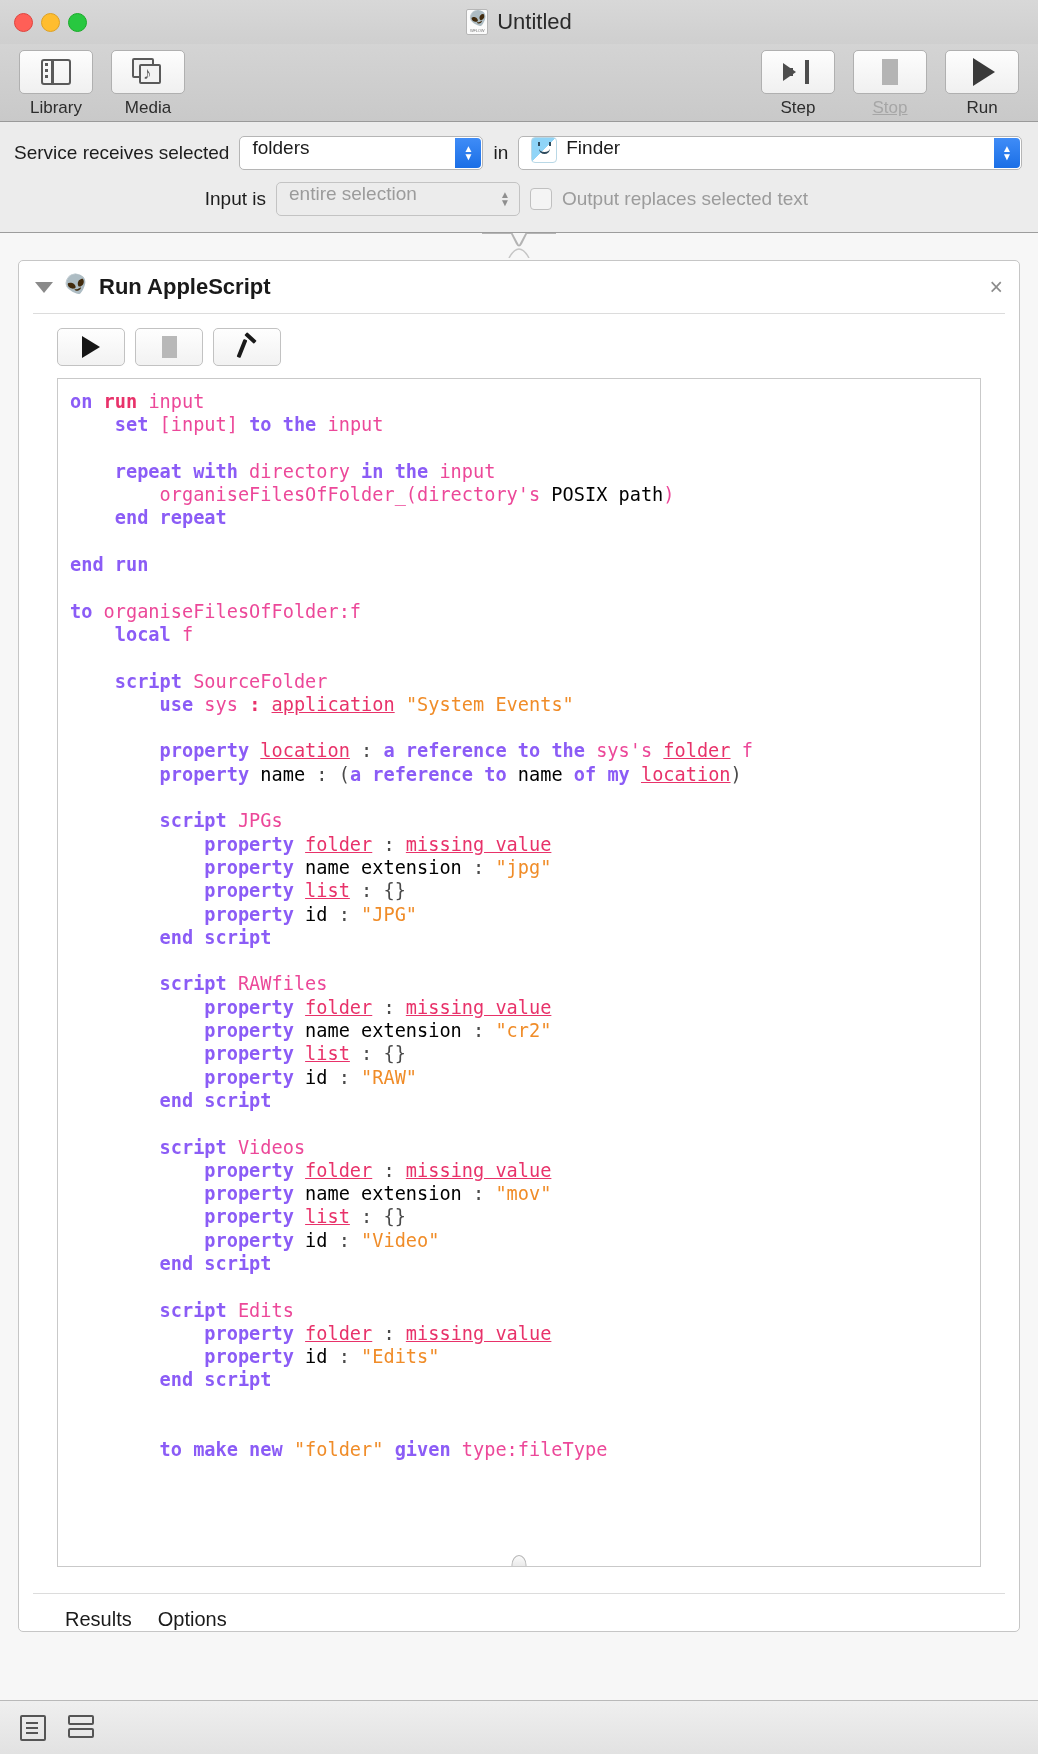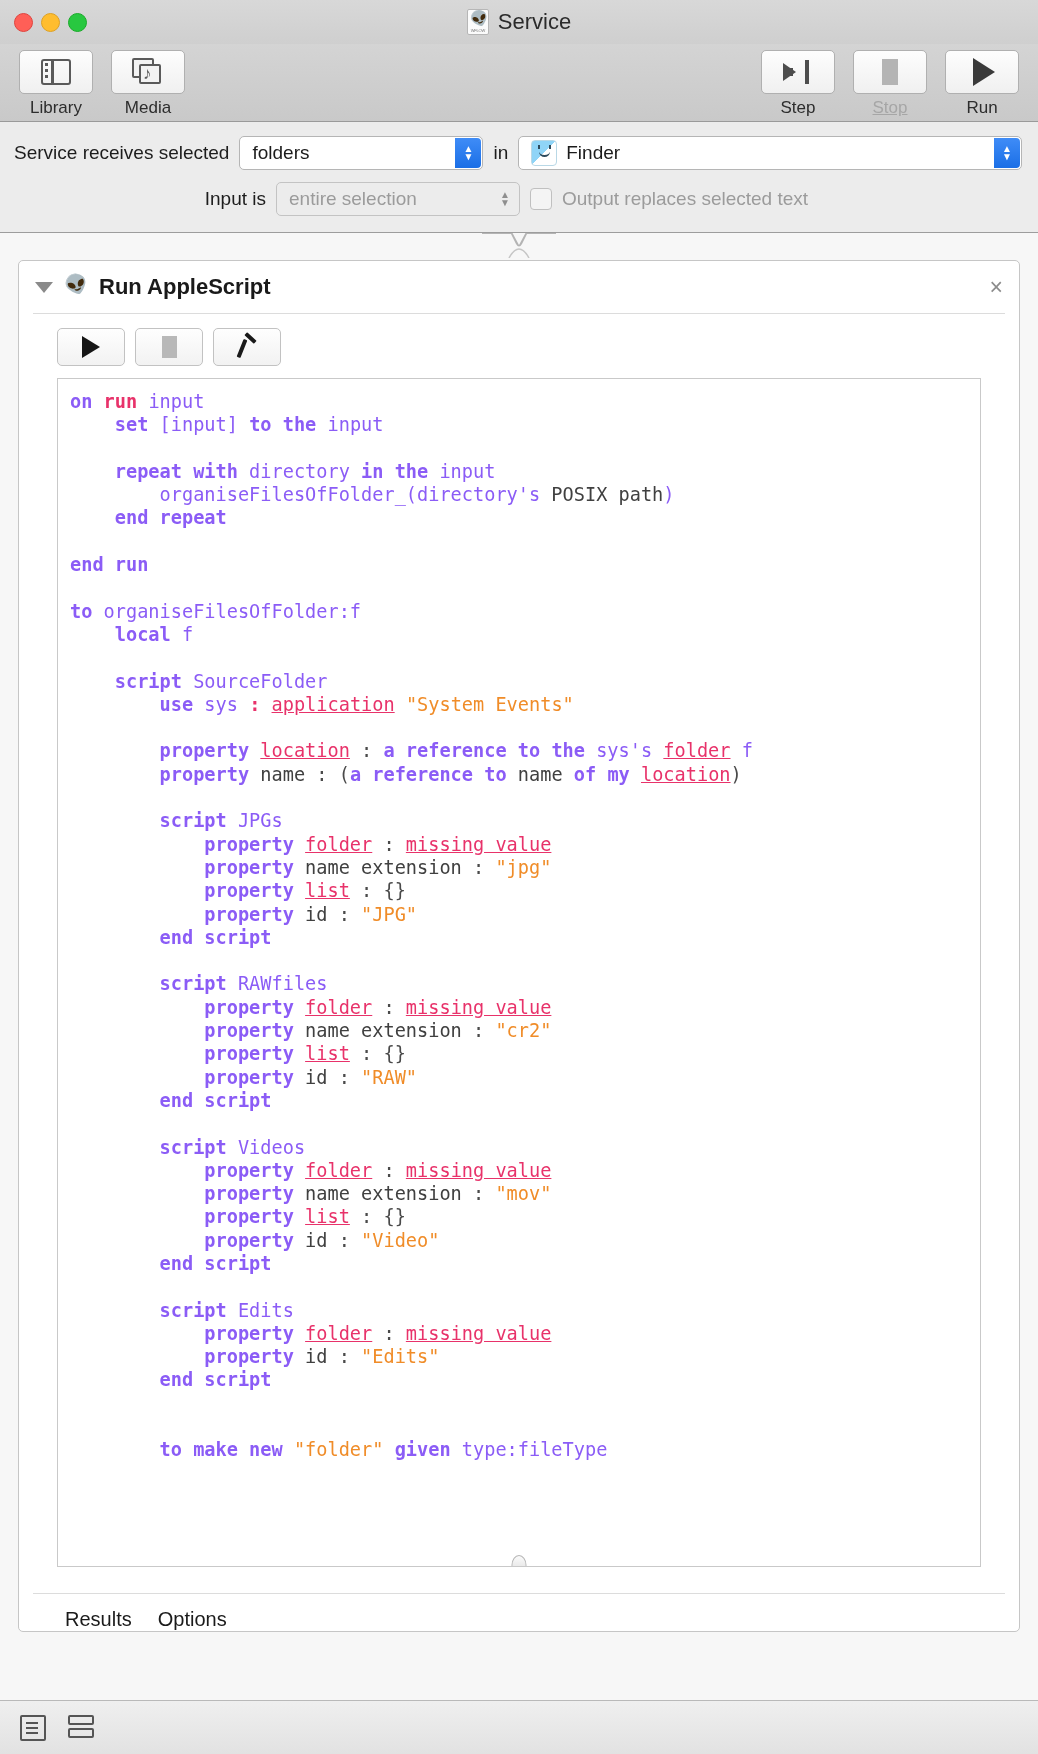--- a/index.html
+++ b/index.html
@@ -97,21 +97,21 @@
     background: #ececec; border-bottom: 1px solid #9d9d9d;
     padding: 14px 16px 16px 14px; flex: 0 0 auto;
   }
   .cfg-row { display: flex; align-items: center; gap: 10px; }
   .cfg-row + .cfg-row { margin-top: 12px; }
   .cfg-label { font-size: 19px; color: #1d1d1d; }
   .cfg-label.right { width: 252px; text-align: right; }
   .popup {
     position: relative; height: 34px; background: #ffffff;
     border: 1px solid #b5b5b5; border-radius: 5px;
-    display: flex; align-items: center; padding: 0 34px 0 12px;
+    display: flex; align-items: flex-start; padding: 0 34px 0 12px;
     font-size: 19px; color: #1b1b1b;
   }
   .popup.w1 { width: 244px; }
   .popup.w2 { flex: 1 1 auto; min-width: 0; }
   .popup.disabled { background: #ececec; border-color: #c3c3c3; color: #9b9b9b; }
   .popup .arrows {
     position: absolute; right: 1px; top: 1px; bottom: 1px; width: 26px;
     background: linear-gradient(#3f8cf7, #1b6fe6); border-radius: 0 4px 4px 0;
     display: flex; flex-direction: column; align-items: center;
     justify-content: center; gap: 3px; color: #fff; font-size: 10px; line-height: 8px;
@@ -192,23 +192,23 @@
     flex: 1 1 auto; overflow: hidden; position: relative;
   }
   .code {
     font-family: "DejaVu Sans Mono", monospace;
     font-size: 18.6px; line-height: 23.3px;
     padding: 11px 0 0 12px; white-space: pre; color: #4a4a4a;
   }
   .k  { color: #8b5cf6; font-weight: bold; }           
   .r  { color: #e8326a; font-weight: bold; }           
   .pl { color: #e8326a; text-decoration: underline; }  
-  .pu { color: #404040; }                              
+  .pu { color: #000000; }                              
   .s  { color: #f08c28; }                              
-  .n  { color: #8b5cf6; }                              
+  .n  { color: #ec4899; }                              
   .p  { color: #4a4a4a; }                              
 
   .grip {
     position: absolute; left: 50%; transform: translateX(-50%); bottom: -9px;
     width: 15px; height: 20px; border-radius: 50%;
     background: linear-gradient(#fbfbfb, #dcdcdc); border: 1px solid #b6b6b6; z-index: 4;
   }
   .code-holder { position: relative; flex: 1 1 auto; display: flex; min-height: 0; }
   .code-holder > .code-wrap { width: 100%; }
 
@@ -241,21 +241,21 @@
       <span class="light red"></span>
       <span class="light yellow"></span>
       <span class="light green"></span>
     </div>
     <div class="title-center">
       <span class="doc-icon">
         <span class="paper"></span>
         <span class="robot">👽</span>
         <span class="wflow">WFLOW</span>
       </span>
-      <span class="win-title">Service</span>
+      <span class="win-title">Untitled</span>
     </div>
   </div>
 
   <div class="toolbar">
     <div class="tb-group">
 
       <div class="tb-item">
         <div class="tb-btn">
           <span class="g-library">
             <span class="dots">

